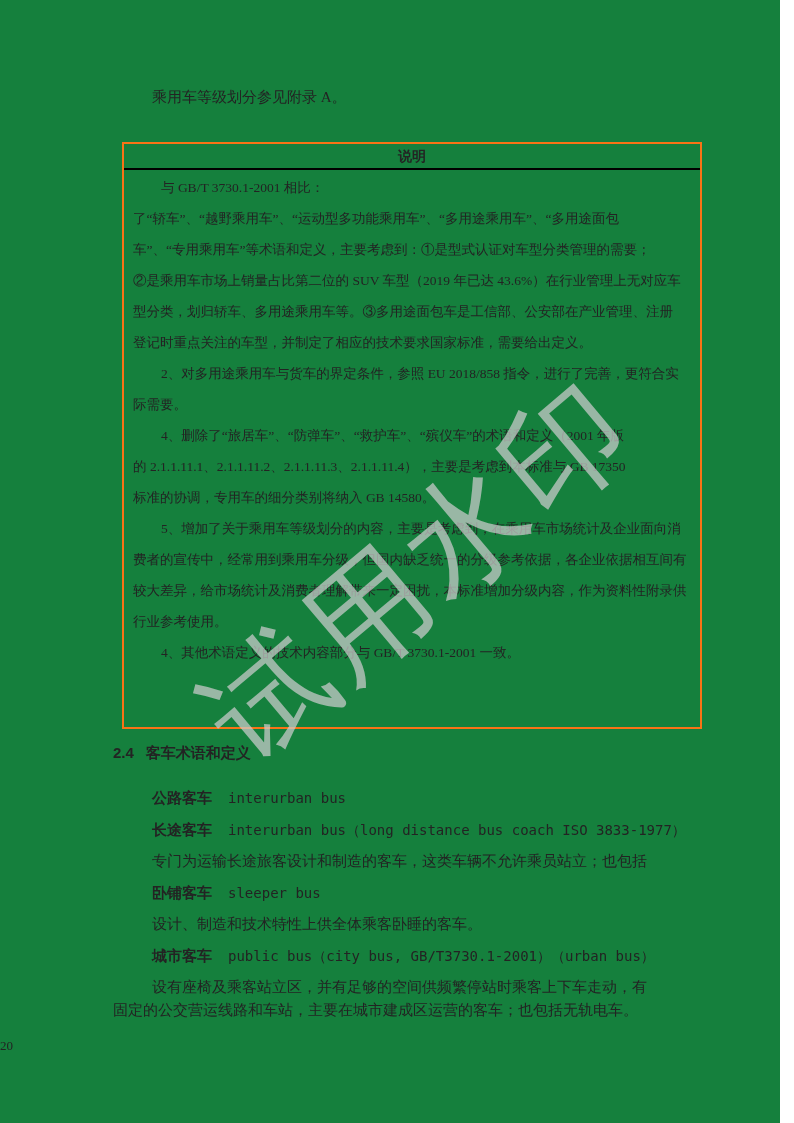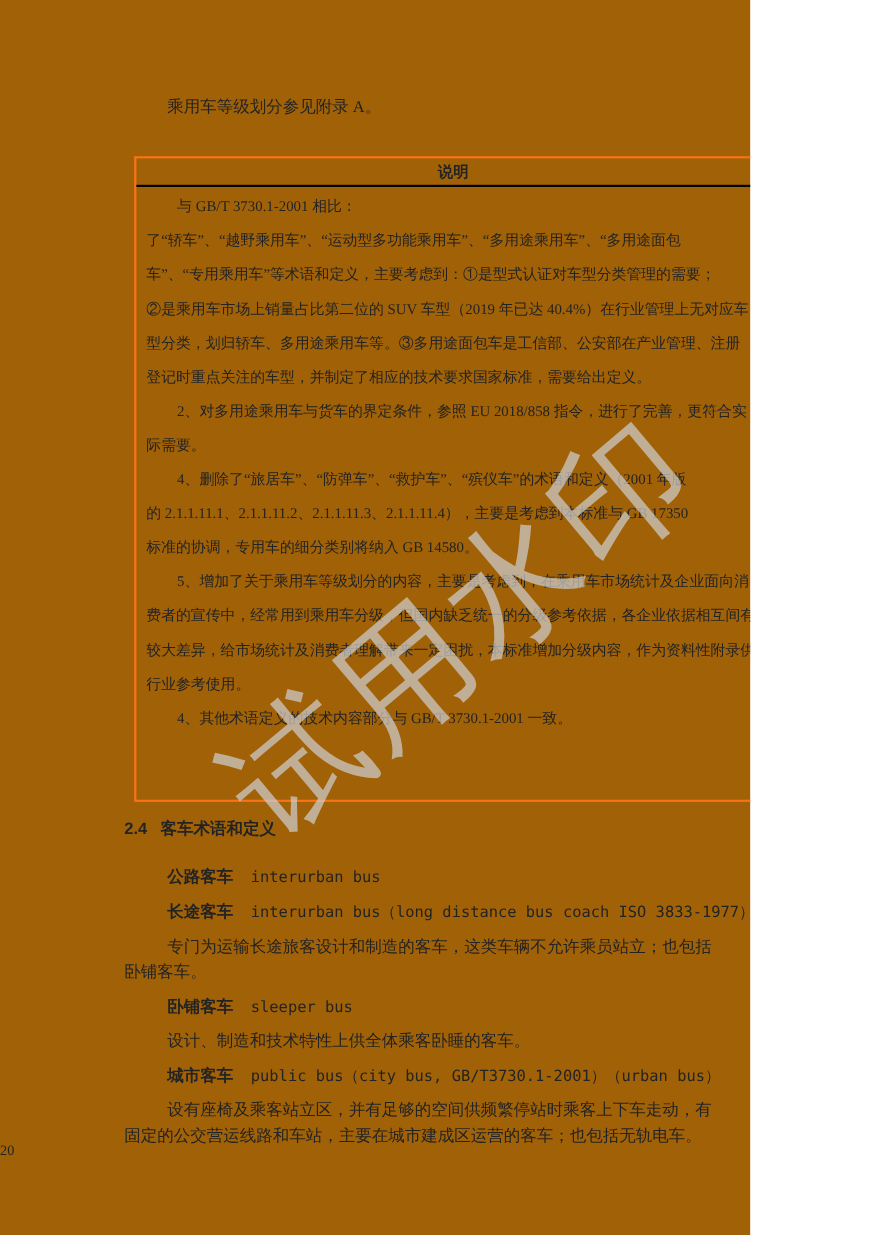--- a/index.html
+++ b/index.html
@@ -4,22 +4,22 @@
 <style>
   * { margin: 0; padding: 0; box-sizing: border-box; }
   html, body { background: #ffffff; }
   body {
     width: 794px; height: 1123px;
     font-family: "Liberation Serif", "DejaVu Serif", serif;
     color: #232323;
   }
   .page {
     position: relative;
-    width: 682px; height: 1123px;
-    background: #a16207;
+    width: 780px; height: 1123px;
+    background: #15803d;
     overflow: hidden;
   }
 
   
   .intro {
     position: absolute;
     top: 88px; left: 152px;
     font-size: 15px;
     white-space: nowrap;
   }
@@ -118,21 +118,21 @@
 <div class="page">
 
   <div class="intro">乘用车等级划分参见附录 A。</div>
 
   <div class="note-box">
     <div class="note-box__header">说明</div>
     <div class="note-box__body">
       <div class="note-line note-line--indent">与 GB/T 3730.1-2001 相比：</div>
       <div class="note-line">了“轿车”、“越野乘用车”、“运动型多功能乘用车”、“多用途乘用车”、“多用途面包</div>
       <div class="note-line">车”、“专用乘用车”等术语和定义，主要考虑到：①是型式认证对车型分类管理的需要；</div>
-      <div class="note-line">②是乘用车市场上销量占比第二位的 SUV 车型（2019 年已达 40.4%）在行业管理上无对应车</div>
+      <div class="note-line">②是乘用车市场上销量占比第二位的 SUV 车型（2019 年已达 43.6%）在行业管理上无对应车</div>
       <div class="note-line">型分类，划归轿车、多用途乘用车等。③多用途面包车是工信部、公安部在产业管理、注册</div>
       <div class="note-line">登记时重点关注的车型，并制定了相应的技术要求国家标准，需要给出定义。</div>
       <div class="note-line note-line--indent">2、对多用途乘用车与货车的界定条件，参照 EU 2018/858 指令，进行了完善，更符合实</div>
       <div class="note-line">际需要。</div>
       <div class="note-line note-line--indent">4、删除了“旅居车”、“防弹车”、“救护车”、“殡仪车”的术语和定义（2001 年版</div>
       <div class="note-line">的 2.1.1.11.1、2.1.1.11.2、2.1.1.11.3、2.1.1.11.4），主要是考虑到本标准与 GB 17350</div>
       <div class="note-line">标准的协调，专用车的细分类别将纳入 GB 14580。</div>
       <div class="note-line note-line--indent">5、增加了关于乘用车等级划分的内容，主要是考虑到，在乘用车市场统计及企业面向消</div>
       <div class="note-line">费者的宣传中，经常用到乘用车分级，但国内缺乏统一的分级参考依据，各企业依据相互间有</div>
       <div class="note-line">较大差异，给市场统计及消费者理解带来一定困扰，本标准增加分级内容，作为资料性附录供</div>
@@ -148,21 +148,20 @@
   <div class="entries">
 
     <div class="line ind">
       <span class="term">公路客车</span><span class="eng">interurban bus</span>
     </div>
 
     <div class="line ind gap">
       <span class="term">长途客车</span><span class="eng">interurban bus（long distance bus coach ISO 3833-1977）</span>
     </div>
     <div class="line ind gap">专门为运输长途旅客设计和制造的客车，这类车辆不允许乘员站立；也包括</div>
-    <div class="line">卧铺客车。</div>
 
     <div class="line ind gap">
       <span class="term">卧铺客车</span><span class="eng">sleeper bus</span>
     </div>
     <div class="line ind gap">设计、制造和技术特性上供全体乘客卧睡的客车。</div>
 
     <div class="line ind gap">
       <span class="term">城市客车</span><span class="eng">public bus（city bus, GB/T3730.1-2001）（urban bus）</span>
     </div>
     <div class="line ind gap">设有座椅及乘客站立区，并有足够的空间供频繁停站时乘客上下车走动，有</div>

